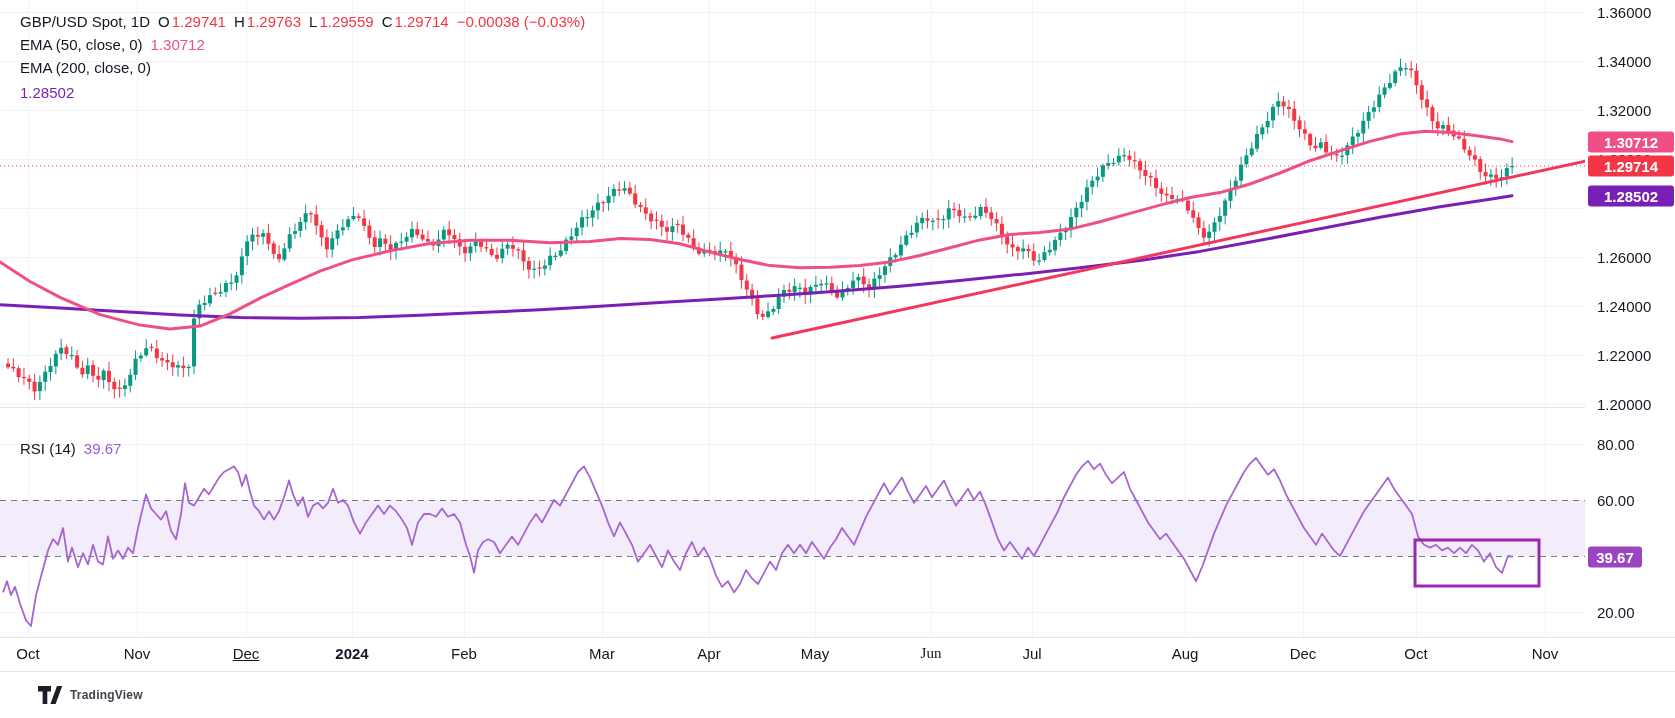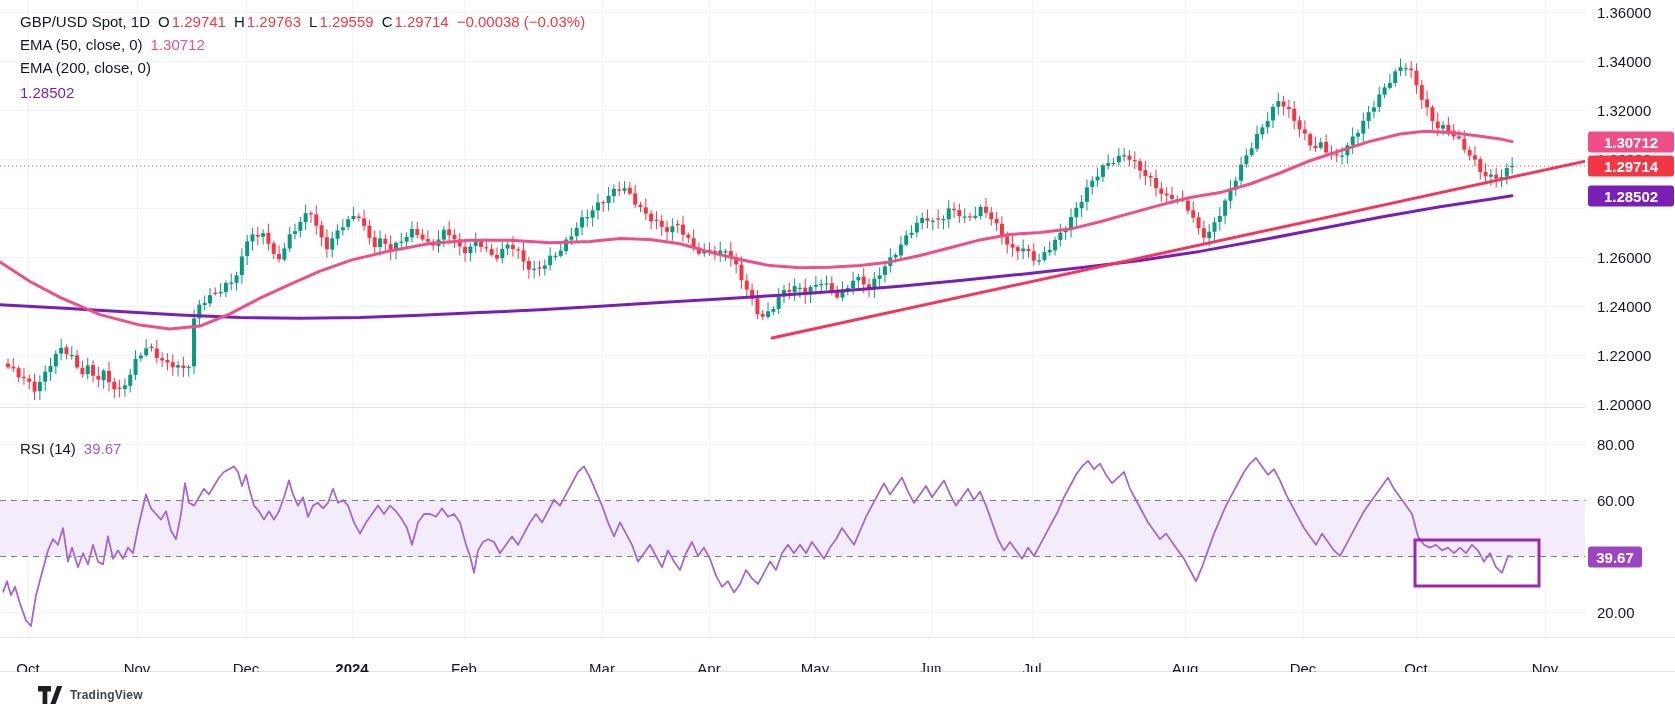--- a/index.html
+++ b/index.html
@@ -14,21 +14,21 @@
   .legend .pink{color:#ef4f86;}
   .legend .purple{color:#7a1fb5;}
   .legend .rsi-val{color:#a05bd1;}
   .pair{display:flex;gap:2px;}
   .axis-label{position:absolute;left:1597px;font-size:15px;color:#131722;
               transform:translateY(-50%);z-index:2;white-space:nowrap;}
   .badge{position:absolute;left:1588px;width:86px;height:21px;border-radius:3px;color:#fff;
          font-size:15px;font-weight:700;display:flex;align-items:center;justify-content:center;
          transform:translateY(-50%);z-index:4;}
   .rsi-badge{width:54px;}
-  .time-label{position:absolute;top:660px;font-size:15px;color:#131722;
+  .time-label{position:absolute;top:645px;font-size:15px;color:#131722;
               transform:translateX(-50%);z-index:3;white-space:nowrap;}
   .hline{position:absolute;left:0;width:1675px;height:1px;background:#e0e3eb;z-index:2;}
   #footer{position:absolute;left:0;top:672px;width:1675px;height:46px;background:#fff;z-index:5;}
   #tv-attrib{position:absolute;left:37px;top:13px;display:flex;align-items:center;gap:7px;}
   #tv-attrib .tv-text{font-size:12px;font-weight:600;color:#40444d;letter-spacing:.2px;}
   #hub-logo{position:absolute;right:2px;top:2px;display:flex;align-items:center;gap:8px;}
   #hub-logo .wordmark{font-size:34px;letter-spacing:-0.5px;}
   #hub-logo .hub{font-weight:700;}
   #hub-logo .trading{font-weight:500;color:#3a4049;}
 </style>

